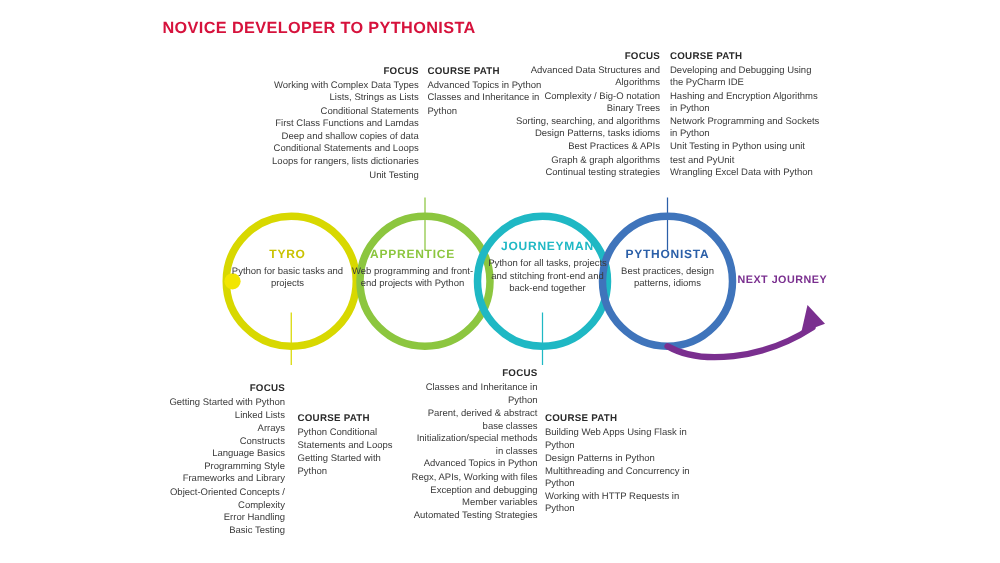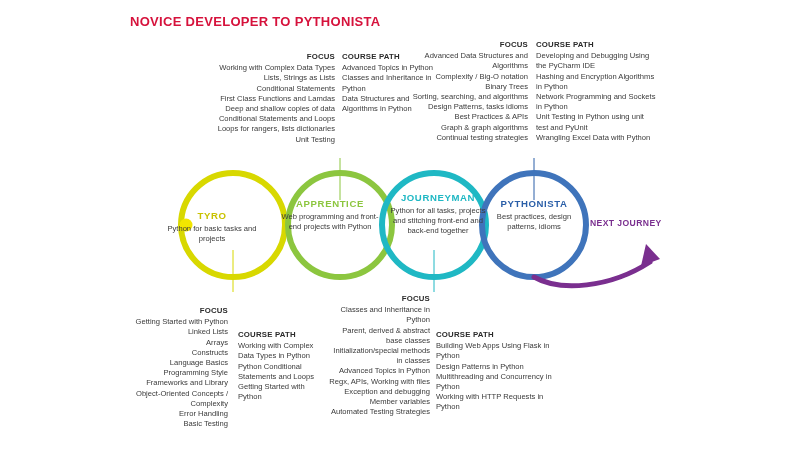--- a/index.html
+++ b/index.html
@@ -70,21 +70,21 @@
     font-size: 9.6px;
     letter-spacing: 0.6px;
     margin-bottom: 3px;
   }
   .node .desc {
     font-size: 7.6px;
     line-height: 9.8px;
     color: #3a3a3a;
   }
 
-  #node-tyro       { left: 160px; top: 198px; margin-top: 12px; }
+  #node-tyro       { left: 178px; top: 198px; }
   #node-apprentice { left: 278px; top: 198px; }
   #node-journeyman { left: 386px; top: 192px; }
   #node-pythonista { left: 482px; top: 198px; }
 
   #node-tyro .name       { color: #c9c200; }
   #node-apprentice .name { color: #8cc63f; }
   #node-journeyman .name { color: #1fb8c4; }
   #node-pythonista .name { color: #2b5fa8; }
 
   #next-journey {
@@ -158,21 +158,20 @@
     <li>Loops for rangers, lists dictionaries</li>
     <li>Unit Testing</li>
   </ul>
 </div>
 
 <div class="blk left-al" style="left:342px; top:52px; width:100px;">
   <div class="hdr">COURSE PATH</div>
   <ul>
     <li>Advanced Topics in Python</li>
     <li>Classes and Inheritance in Python</li>
-    <li>Data Structures and Algorithms in Python</li>
   </ul>
 </div>
 
 <div class="blk right-al" style="left:402px; top:40px; width:126px;">
   <div class="hdr">FOCUS</div>
   <ul>
     <li>Advanced Data Structures and Algorithms</li>
     <li>Complexity / Big-O notation</li>
     <li>Binary Trees</li>
     <li>Sorting, searching, and algorithms</li>
@@ -206,21 +205,20 @@
     <li>Frameworks and Library</li>
     <li>Object-Oriented Concepts / Complexity</li>
     <li>Error Handling</li>
     <li>Basic Testing</li>
   </ul>
 </div>
 
 <div class="blk left-al" style="left:238px; top:330px; width:92px;">
   <div class="hdr">COURSE PATH</div>
   <ul>
-    <li>Working with Complex Data Types in Python</li>
     <li>Python Conditional Statements and Loops</li>
     <li>Getting Started with Python</li>
   </ul>
 </div>
 
 <div class="blk right-al" style="left:326px; top:294px; width:104px;">
   <div class="hdr">FOCUS</div>
   <ul>
     <li>Classes and Inheritance in Python</li>
     <li>Parent, derived &amp; abstract base classes</li>

